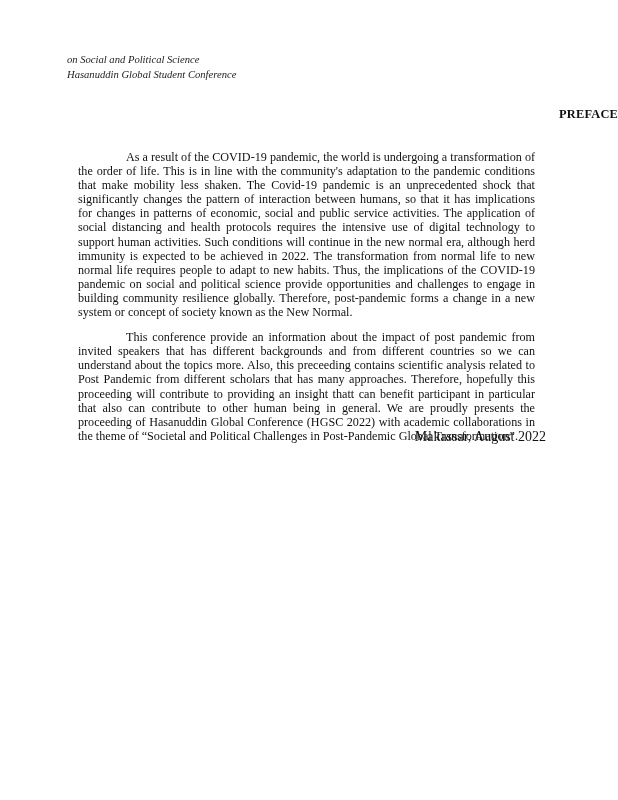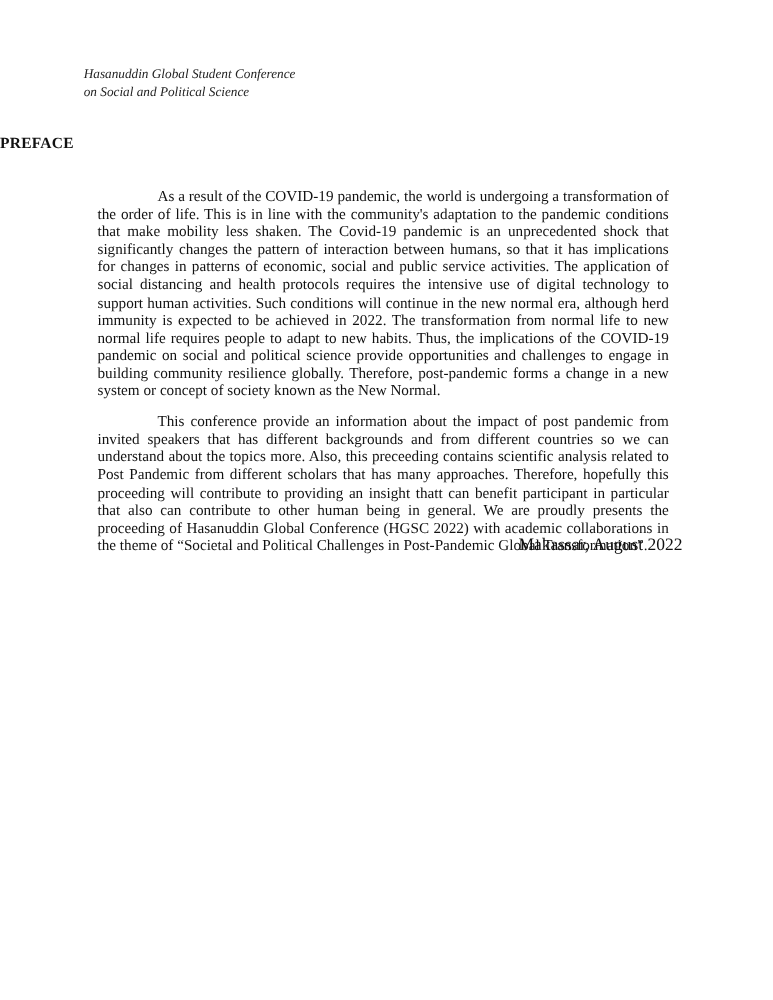--- a/index.html
+++ b/index.html
@@ -22,21 +22,21 @@
     font-style: italic;
     font-size: 10.6px;
     line-height: 15px;
     color: #222222;
   }
   .title {
     position: absolute;
     left: 0;
     width: 618px;
     top: 107px;
-    text-align: left;
+    text-align: right;
     font-weight: bold;
     font-size: 12.4px;
     letter-spacing: 0.2px;
   }
   .body-text {
     position: absolute;
     left: 67px;
     width: 479px;
     top: 139px;
     font-size: 12.15px;
@@ -55,22 +55,22 @@
     right: 72px;
     top: 429px;
     font-size: 14px;
     text-align: right;
   }
 </style>
 </head>
 <body>
 
 <div class="header">
+  <div>on Social and Political Science</div>
   <div>Hasanuddin Global Student Conference</div>
-  <div>on Social and Political Science</div>
 </div>
 
 <div class="title">PREFACE</div>
 
 <div class="body-text">
   <p class="para">As a result of the COVID-19 pandemic, the world is undergoing a transformation of the order of life. This is in line with the community's adaptation to the pandemic conditions that make mobility less shaken. The Covid-19 pandemic is an unprecedented shock that significantly changes the pattern of interaction between humans, so that it has implications for changes in patterns of economic, social and public service activities. The application of social distancing and health protocols requires the intensive use of digital technology to support human activities. Such conditions will continue in the new normal era, although herd immunity is expected to be achieved in 2022. The transformation from normal life to new normal life requires people to adapt to new habits. Thus, the implications of the COVID-19 pandemic on social and political science provide opportunities and challenges to engage in building community resilience globally. Therefore, post-pandemic forms a change in a new system or concept of society known as the New Normal.</p>
   <p class="para">This conference provide an information about the impact of post pandemic from invited speakers that has different backgrounds and from different countries so we can understand about the topics more. Also, this preceeding contains scientific analysis related to Post Pandemic from different scholars that has many approaches. Therefore, hopefully this proceeding will contribute to providing an insight thatt can benefit participant in particular that also can contribute to other human being in general. We are proudly presents the proceeding of Hasanuddin Global Conference (HGSC 2022) with academic collaborations in the theme of “Societal and Political Challenges in Post-Pandemic Global Transformation”.</p>
 </div>
 
 <div class="signoff">Makassar, August 2022</div>

